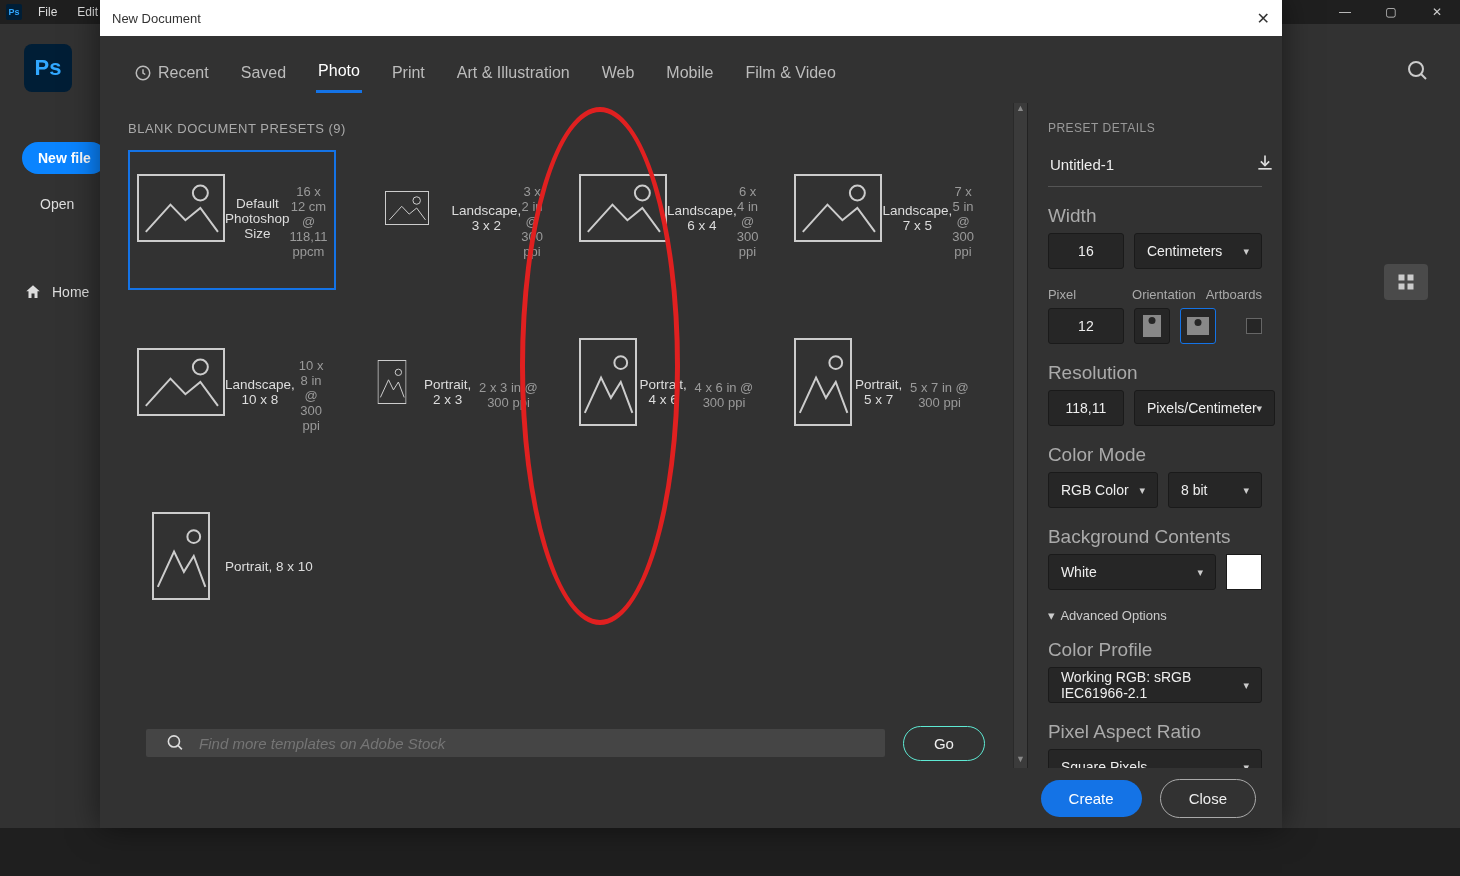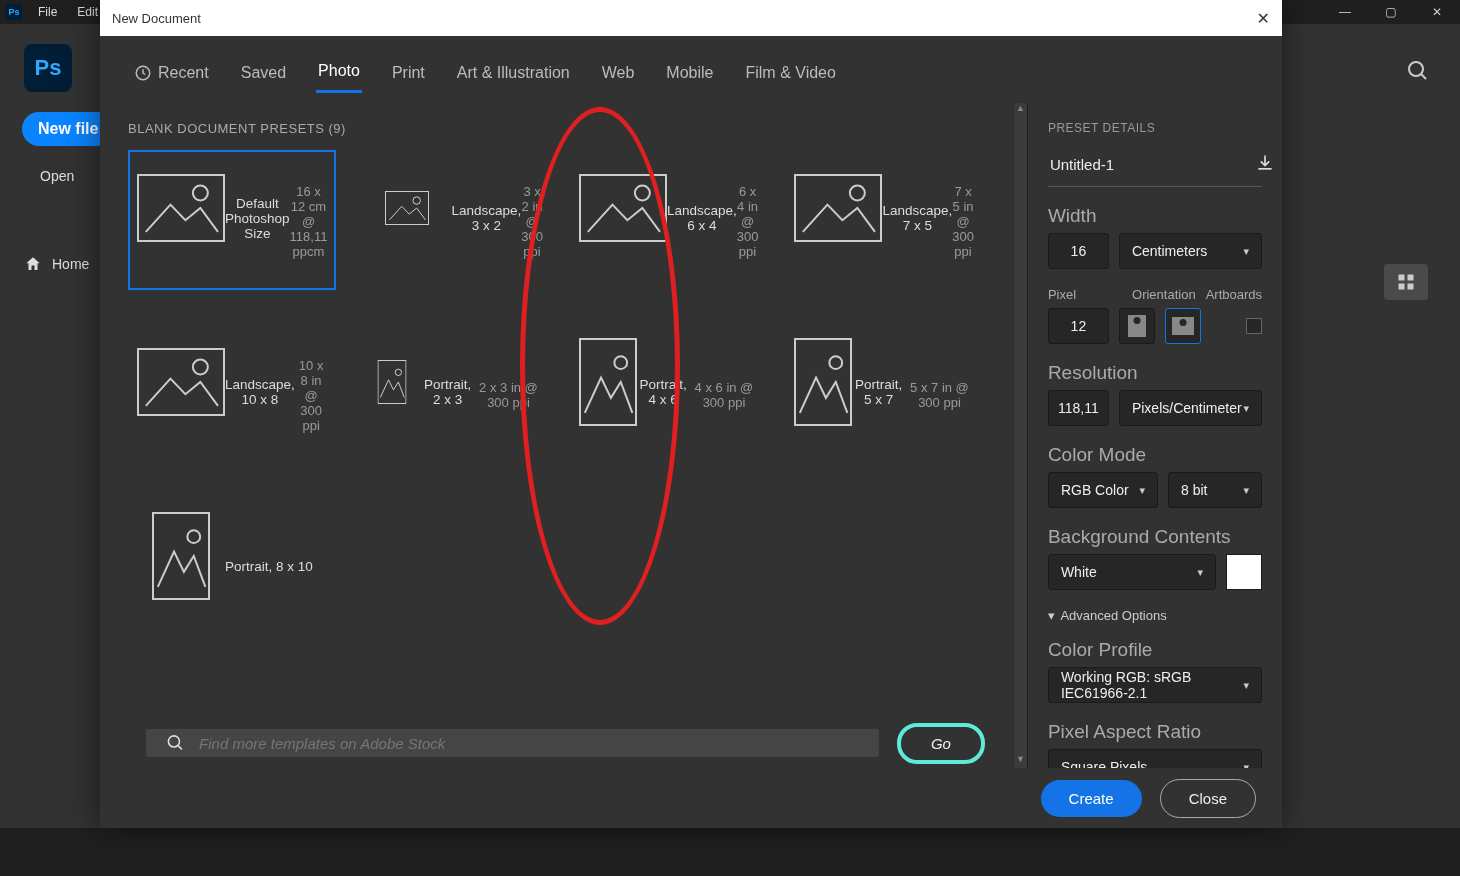--- a/index.html
+++ b/index.html
@@ -8,21 +8,21 @@
     
     .os-bar { display: flex; align-items: center; height: 24px; background: #1f1f1f; }
     .os-bar .ps-badge { width: 16px; height: 16px; background: #001e36; color: #31a8ff; font-size: 9px; font-weight: bold; display: flex; align-items: center; justify-content: center; border-radius: 2px; margin: 0 6px; }
     .os-menu-item { color: #ddd; font-size: 12px; padding: 0 10px; cursor: default; }
     .win-controls { position: absolute; right: 0; top: 0; display: flex; }
     .win-btn { width: 46px; height: 24px; display: flex; align-items: center; justify-content: center; color: #ccc; font-size: 12px; }
 
     
     .ps-home { position: absolute; inset: 24px 0 0 0; background: #323232; }
     .ps-logo-box { width: 48px; height: 48px; background: #001e36; color: #31a8ff; border-radius: 8px; display: flex; align-items: center; justify-content: center; font-weight: 700; font-size: 22px; margin: 20px 20px 20px 24px; }
-    .newfile-btn { background: #0a84ff; color: #fff; padding: 8px 16px; border-radius: 18px; font-size: 16px; margin-left: 22px; display: inline-block; font-weight: 600; }
+    .newfile-btn { background: #0a84ff; color: #fff; padding: 8px 16px; border-radius: 18px; font-size: 14px; margin-left: 22px; margin-top: 30px; display: inline-block; font-weight: 600; }
     .open-btn { color: #ddd; font-size: 14px; margin-left: 40px; margin-top: 22px; display: inline-block; }
     .home-item { color: #ddd; font-size: 14px; margin-left: 24px; margin-top: 70px; display: flex; align-items: center; gap: 10px; }
     .search-right { position: absolute; right: 30px; top: 35px; color: #ccc; }
     .grid-toggle { position: absolute; right: 32px; top: 240px; width: 44px; height: 36px; background: #4a4a4a; border-radius: 4px; display: flex; align-items: center; justify-content: center; }
 
     
     .dialog { position: absolute; left: 100px; top: 0; width: 1182px; height: 828px; background: #323232; box-shadow: 0 0 30px rgba(0,0,0,.5); display: flex; flex-direction: column; }
     .dlg-titlebar { height: 36px; background: #fff; color: #333; display: flex; align-items: center; padding: 0 12px; font-size: 13px; justify-content: space-between; }
     .dlg-close { font-size: 16px; color: #333; cursor: pointer; }
 
@@ -44,31 +44,31 @@
     .preset-thumb.small svg { transform: scale(0.5); }
     .preset-title { color: #ddd; font-size: 13.5px; margin-bottom: 6px; }
     .preset-sub { color: #9a9a9a; font-size: 13px; }
 
     .scroll-track { width: 14px; background: #3b3b3b; border-left: 1px solid #2a2a2a; display: flex; flex-direction: column; align-items: center; }
     .scroll-arrow { width: 14px; height: 14px; color: #888; font-size: 9px; text-align: center; }
 
     .search-row { height: 50px; display: flex; align-items: center; gap: 18px; padding: 0 18px; margin: 12px 0 0 0; }
     .search-box { flex: 1; background: #454545; height: 28px; display: flex; align-items: center; padding: 0 20px; gap: 14px; border-radius: 2px; }
     .search-input { background: transparent; border: none; color: #bbb; font-style: italic; font-size: 15px; outline: none; width: 100%; }
-    .go-btn { border: 4px solid #5eead4; color: #eee; padding: 8px 30px; border-radius: 20px; font-size: 15px; background: transparent; cursor: pointer; font-style: italic; }
+    .go-btn { border: 1px solid #5eead4; color: #eee; padding: 8px 30px; border-radius: 20px; font-size: 15px; background: transparent; cursor: pointer; }
 
     
     .details { width: 324px; background: #323232; border-left: 1px solid #222; padding: 18px 20px 0; font-size: 13px; color: #bbb; overflow-y: auto; }
     .details-header { font-size: 12px; letter-spacing: .5px; color: #999; margin-bottom: 14px; }
     .name-row { display: flex; border-bottom: 1px solid #555; padding-bottom: 6px; margin-bottom: 18px; }
     .name-input { flex: 1; background: transparent; border: none; color: #eee; font-size: 15px; outline: none; padding: 4px 2px; }
     .save-preset-icon { color: #ccc; padding: 4px; }
     .field-label { color: #aaa; font-size: 19px; margin-bottom: 6px; }
     .row { display: flex; gap: 10px; align-items: center; margin-bottom: 18px; }
-    .num-input { width: 61px; height: 36px; background: #262626; color: #eee; border: 1px solid #1a1a1a; text-align: center; font-size: 14px; border-radius: 3px; }
+    .num-input { width: 76px; height: 36px; background: #262626; color: #eee; border: 1px solid #1a1a1a; text-align: center; font-size: 14px; border-radius: 3px; }
     .select { flex: 1; height: 36px; background: #262626; color: #eee; border: 1px solid #1a1a1a; padding: 0 12px; display: flex; align-items: center; justify-content: space-between; font-size: 14px; border-radius: 3px; cursor: pointer; }
     .select.small { width: 94px; flex: none; }
     .chev { color: #ccc; font-size: 11px; }
     .labels-row { display: flex; gap: 10px; margin-bottom: 6px; }
     .labels-row > div:first-child { width: 76px; }
     .labels-row > div { color: #aaa; font-size: 13px; }
     .orient-btn { width: 36px; height: 36px; background: #262626; border: 1px solid #1a1a1a; border-radius: 3px; display: flex; align-items: center; justify-content: center; cursor: pointer; }
     .orient-btn.active { border: 1px solid #1473e6; }
     .orient-glyph { width: 18px; height: 22px; background: #888; position: relative; }
     .orient-glyph.land { width: 22px; height: 18px; }

